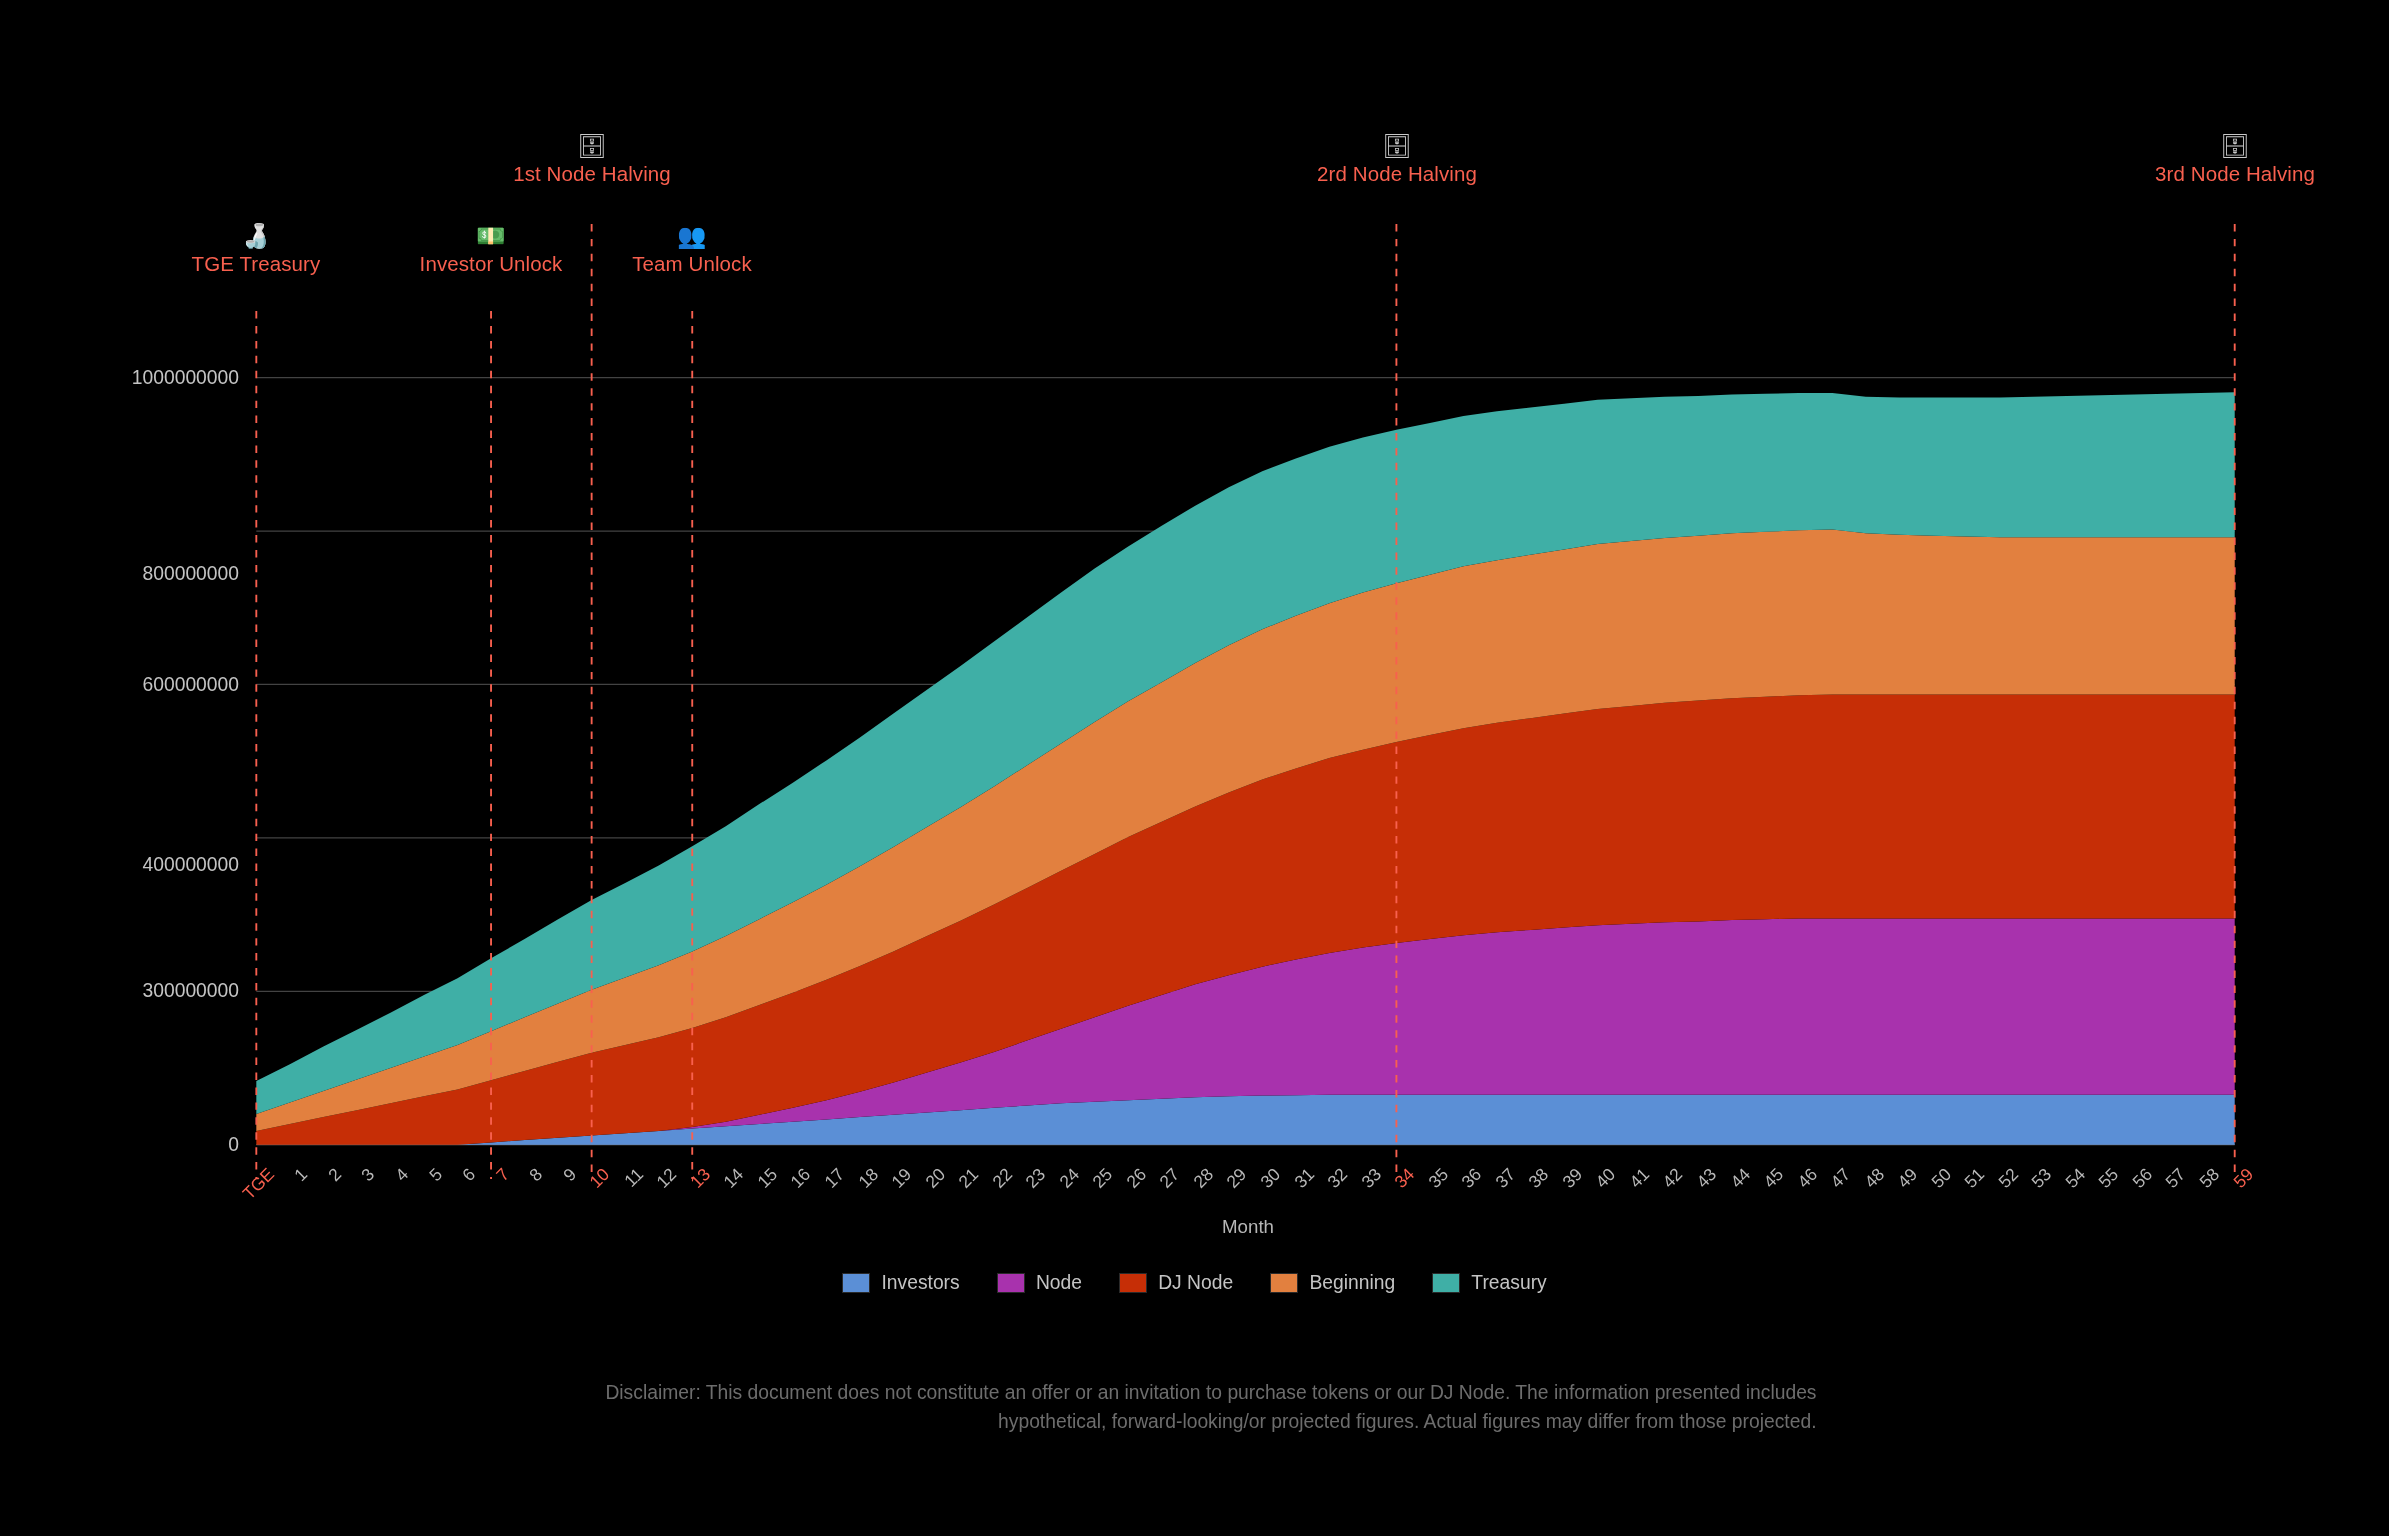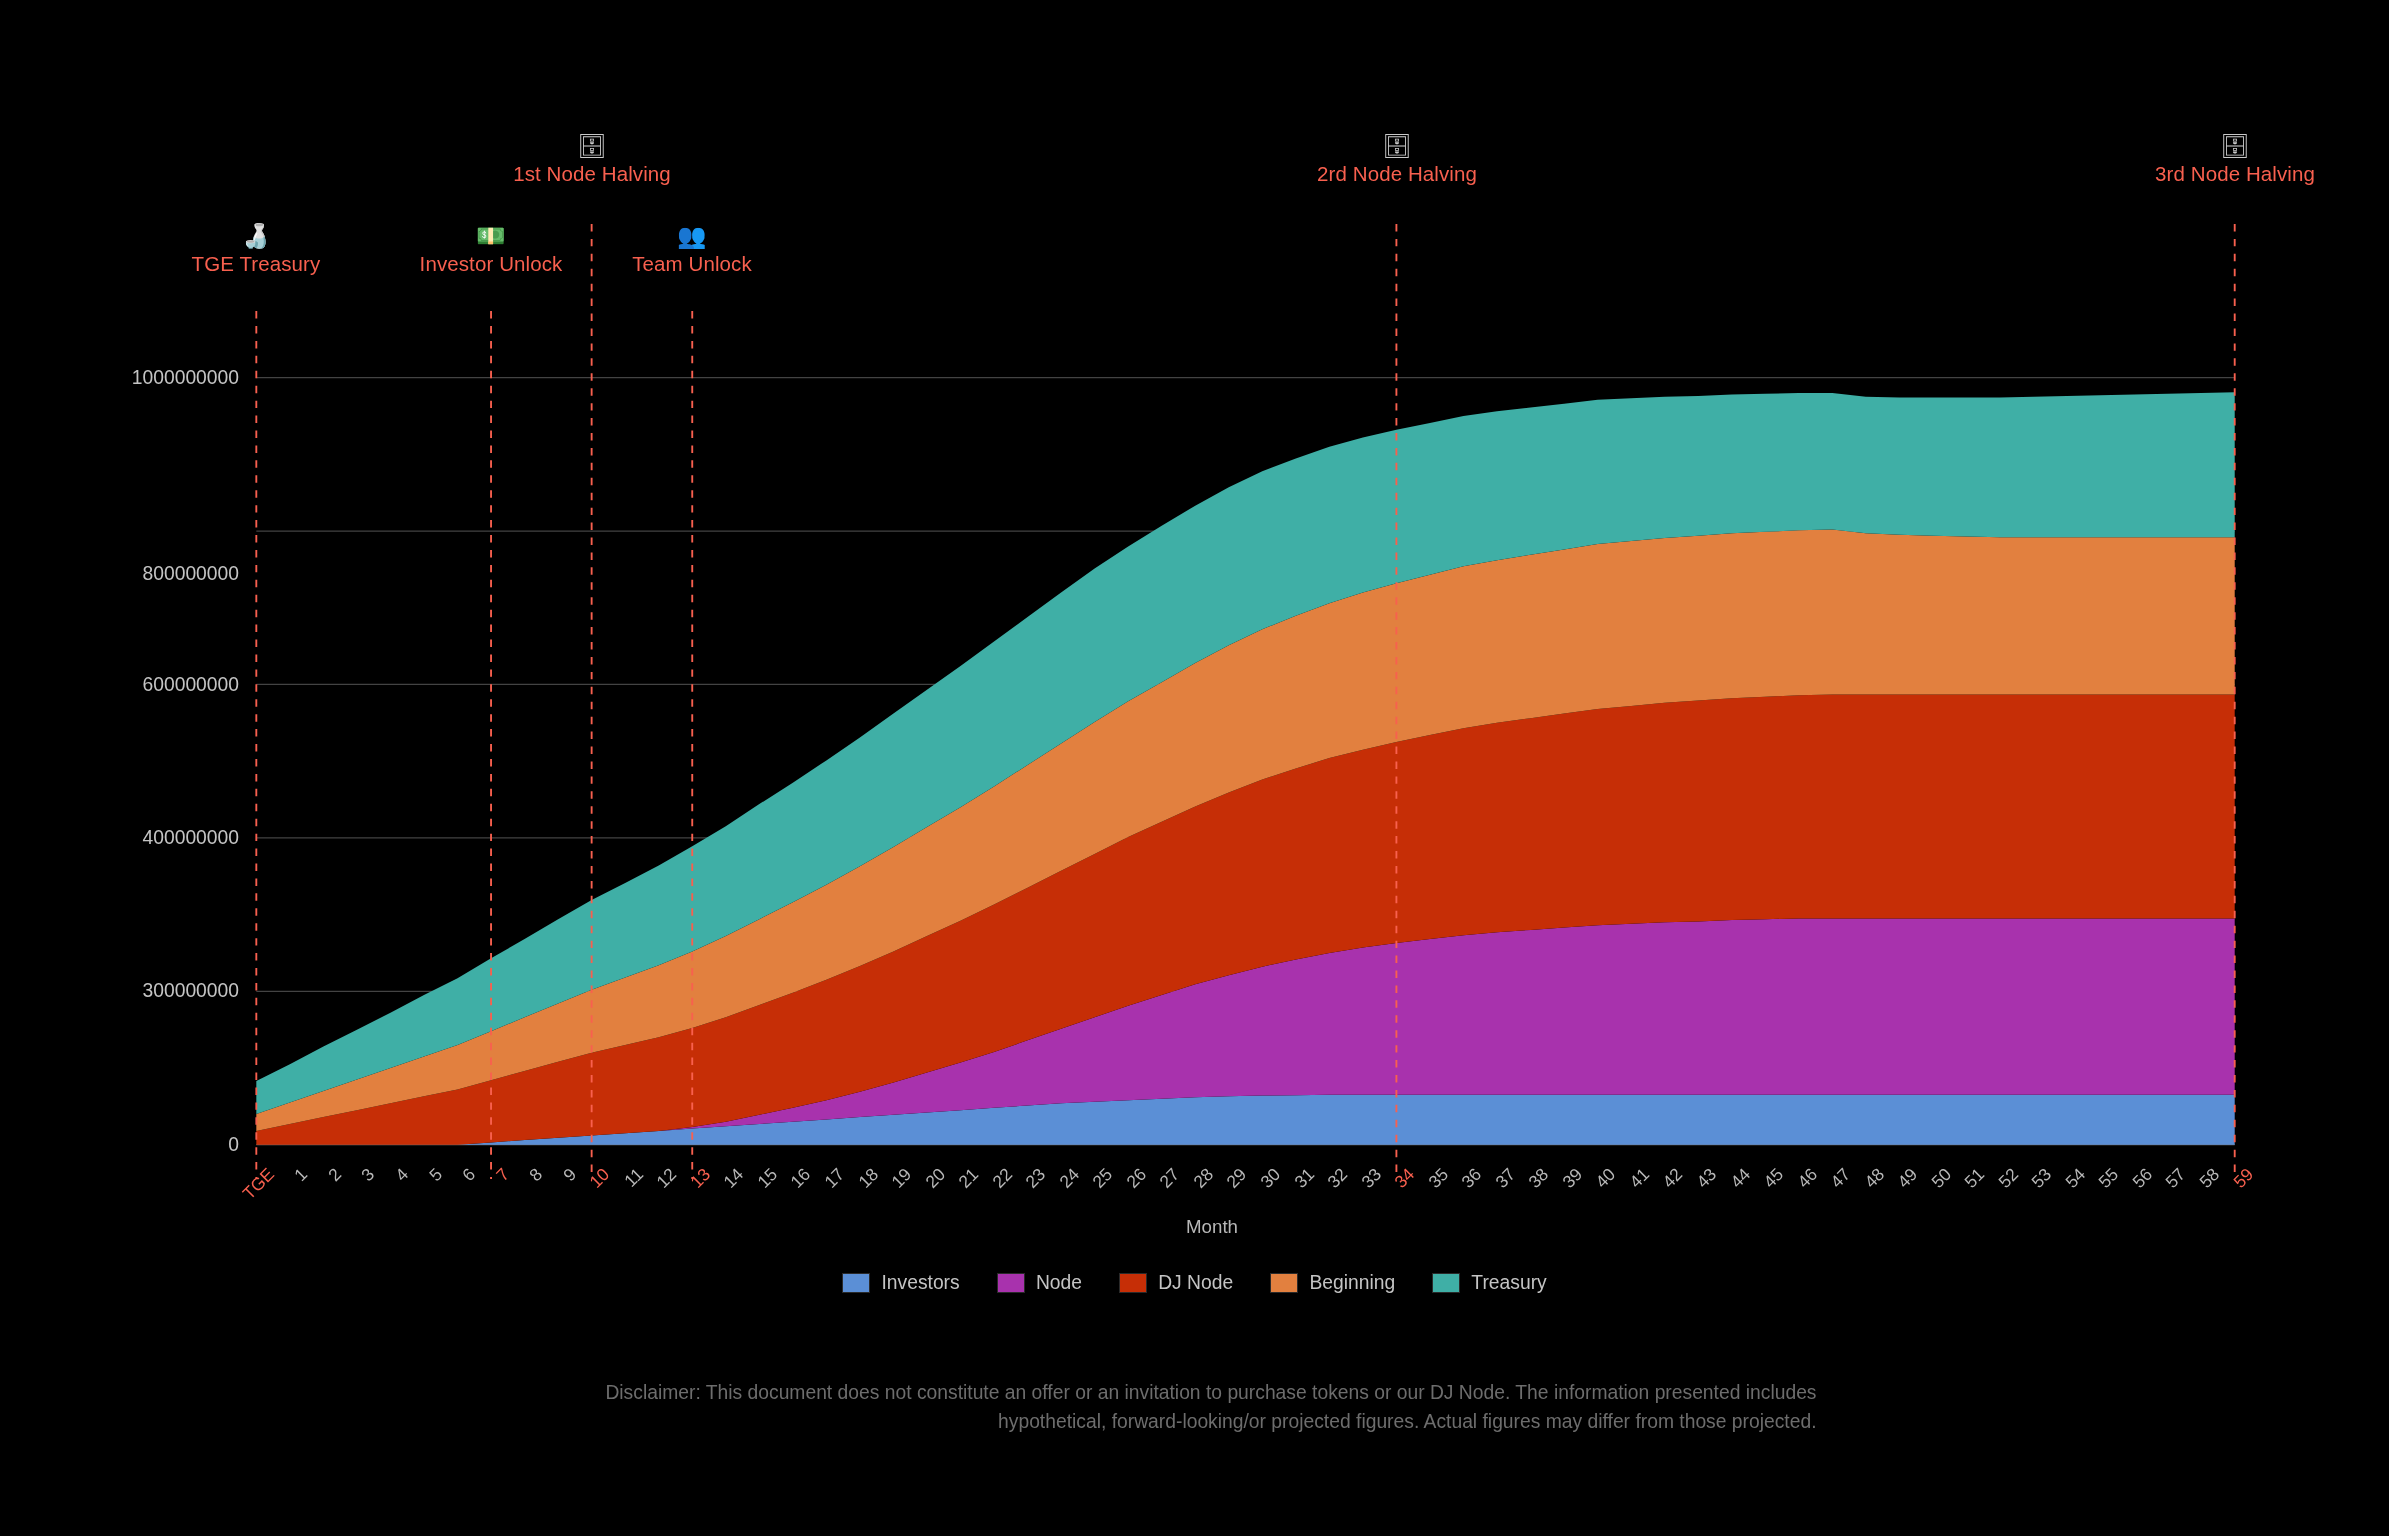--- a/index.html
+++ b/index.html
@@ -168,21 +168,21 @@
       <line x1="789.2881355932204" x2="789.2881355932204" y1="500" y2="1895" stroke="#f8604f" stroke-width="3" stroke-dasharray="12 12"></line>
       <line x1="950.9830508474575" x2="950.9830508474575" y1="360" y2="1895" stroke="#f8604f" stroke-width="3" stroke-dasharray="12 12"></line>
       <line x1="1112.677966101695" x2="1112.677966101695" y1="500" y2="1895" stroke="#f8604f" stroke-width="3" stroke-dasharray="12 12"></line>
       <line x1="2244.5423728813557" x2="2244.5423728813557" y1="360" y2="1895" stroke="#f8604f" stroke-width="3" stroke-dasharray="12 12"></line>
       <line x1="3592" x2="3592" y1="360" y2="1895" stroke="#f8604f" stroke-width="3" stroke-dasharray="12 12"></line>
     </svg>
 
   <div id="yticks">
       <div class="ytick" style="right: 2150px; top: 1145px;">0</div>
       <div class="ytick" style="right: 2150px; top: 991px;">300000000</div>
-      <div class="ytick" style="right: 2150px; top: 838px;">400000000</div>
+      <div class="ytick" style="right: 2150px; top: 865px;">400000000</div>
       <div class="ytick" style="right: 2150px; top: 685px;">600000000</div>
       <div class="ytick" style="right: 2150px; top: 554px; margin-top: 20px;">800000000</div>
       <div class="ytick" style="right: 2150px; top: 378px; margin-left: 36px;">1000000000</div>
     </div>
 
   <div id="xticks">
       <div class="xtick hl" style="left: 264px; top: 1164px;">TGE</div>
       <div class="xtick" style="left: 297px; top: 1164px;">1</div>
       <div class="xtick" style="left: 331px; top: 1164px;">2</div>
       <div class="xtick" style="left: 364px; top: 1164px;">3</div>
@@ -237,21 +237,21 @@
       <div class="xtick" style="left: 2008px; top: 1164px;">52</div>
       <div class="xtick" style="left: 2041px; top: 1164px;">53</div>
       <div class="xtick" style="left: 2075px; top: 1164px;">54</div>
       <div class="xtick" style="left: 2108px; top: 1164px;">55</div>
       <div class="xtick" style="left: 2142px; top: 1164px;">56</div>
       <div class="xtick" style="left: 2175px; top: 1164px;">57</div>
       <div class="xtick" style="left: 2209px; top: 1164px;">58</div>
       <div class="xtick hl" style="left: 2243px; top: 1164px;">59</div>
     </div>
 
-  <div class="axis-title" id="xtitle" style="left:1212px; top:1216px;">Month</div>
+  <div class="axis-title" id="xtitle" style="left:1248px; top:1216px;">Month</div>
 
   <div id="legend" style="top:1272px;">
       <div class="legend-item">
         <span class="legend-swatch" style="background: rgb(91, 143, 214);"></span>
         <span class="legend-label">Investors</span>
       </div>
       <div class="legend-item">
         <span class="legend-swatch" style="background: rgb(168, 50, 173);"></span>
         <span class="legend-label">Node</span>
       </div>

